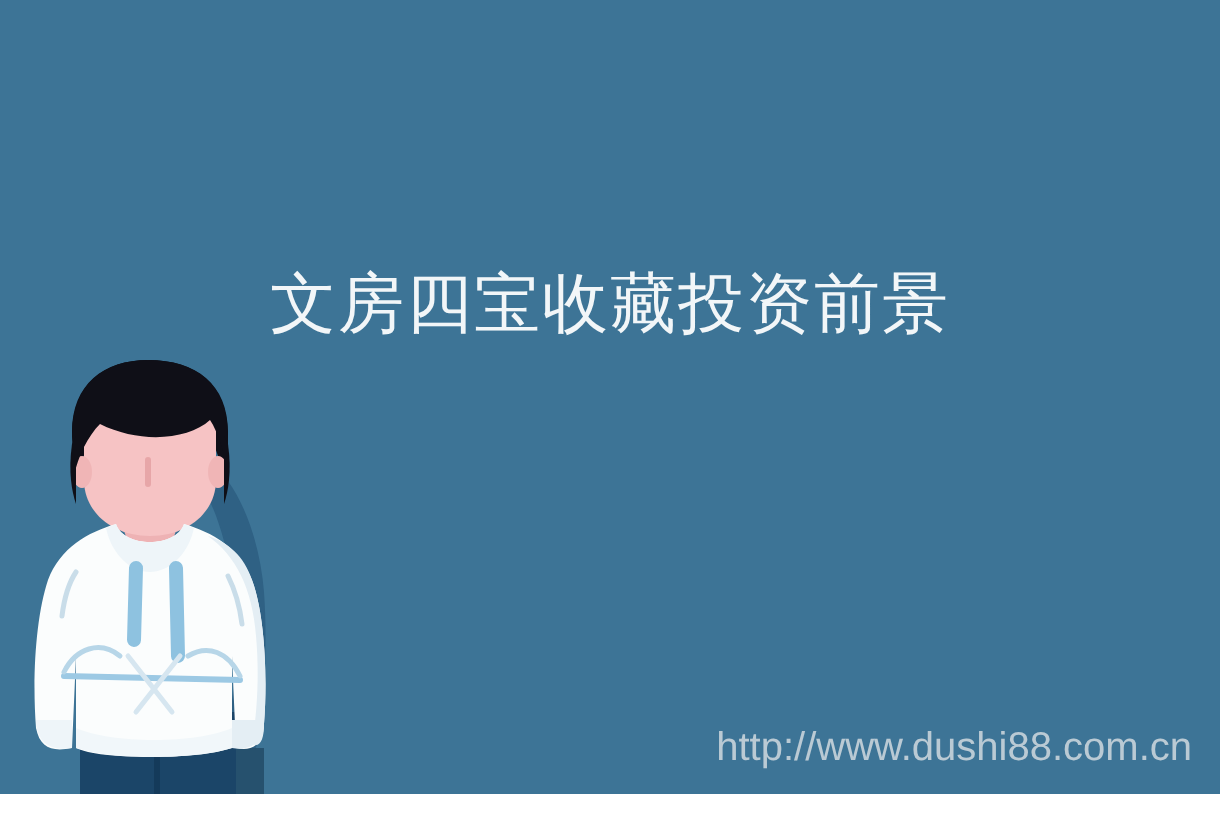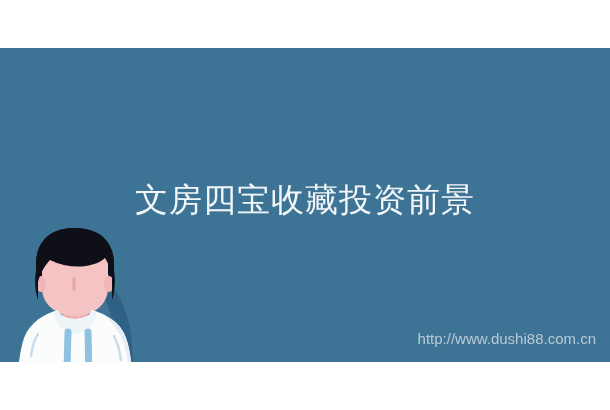--- a/index.html
+++ b/index.html
@@ -8,24 +8,23 @@
   }
   body {
     width: 610px;
     height: 410px;
     overflow: hidden;
     font-family: "Liberation Sans", sans-serif;
   }
   #canvas {
     position: relative;
     width: 610px;
-    height: 314px;
+    height: 397px;
     background: #3d7496;
     overflow: hidden;
-    margin-top: 48px;
   }
   
   #title {
     position: absolute;
     left: 0;
     top: 131px;
     width: 610px;
     text-align: center;
     color: #f2f6f8;
     font-size: 33px;
@@ -35,21 +34,21 @@
     white-space: nowrap;
     user-select: none;
   }
   
   #watermark {
     position: absolute;
     right: 14px;
     bottom: 14px;
     color: #d6dde2;
     opacity: 0.82;
-    font-size: 15px;
+    font-size: 20px;
     line-height: 18px;
     font-family: "Liberation Sans", sans-serif;
     letter-spacing: 0px;
     user-select: none;
   }
   
   #illustration {
     position: absolute;
     left: 8px;
     top: 178px;

